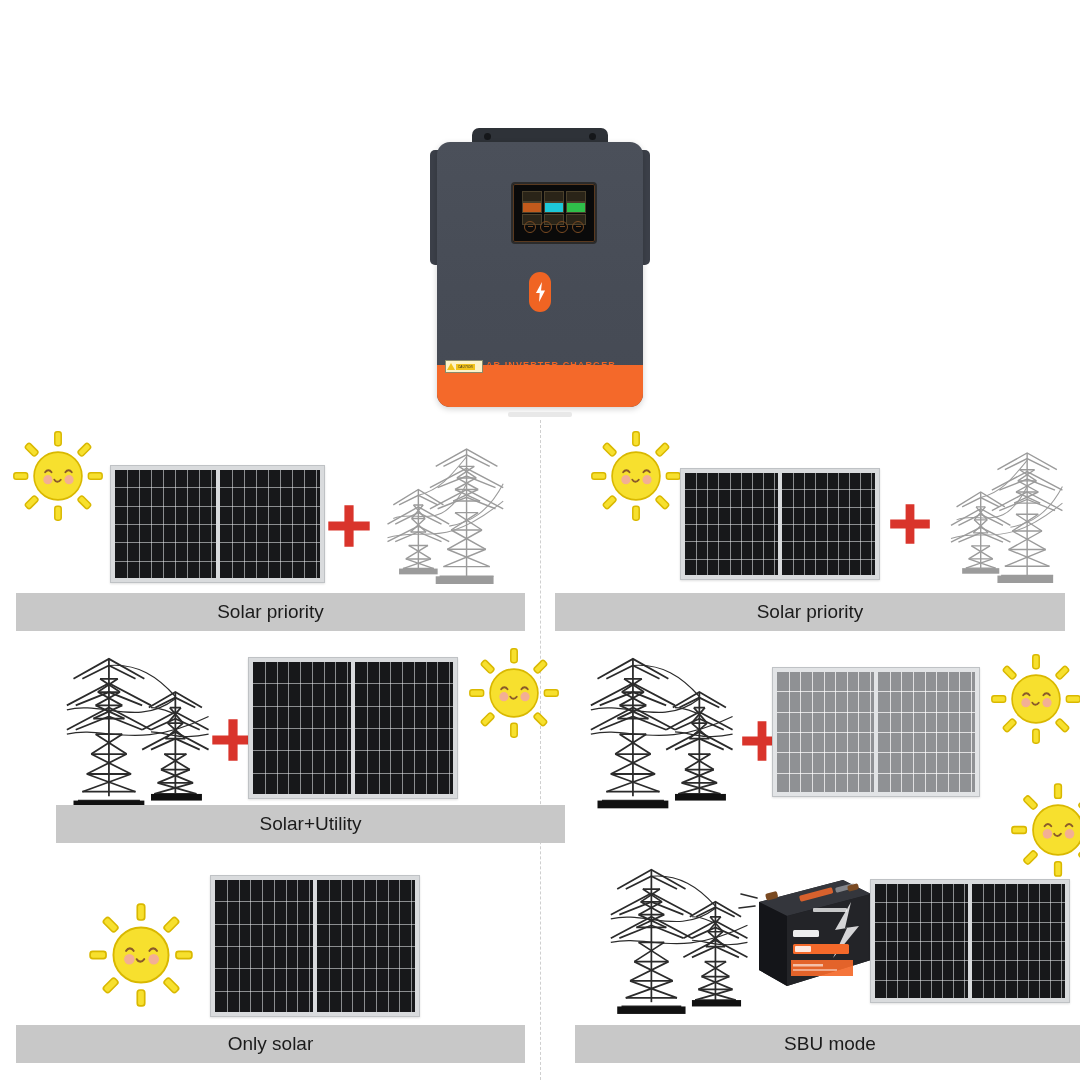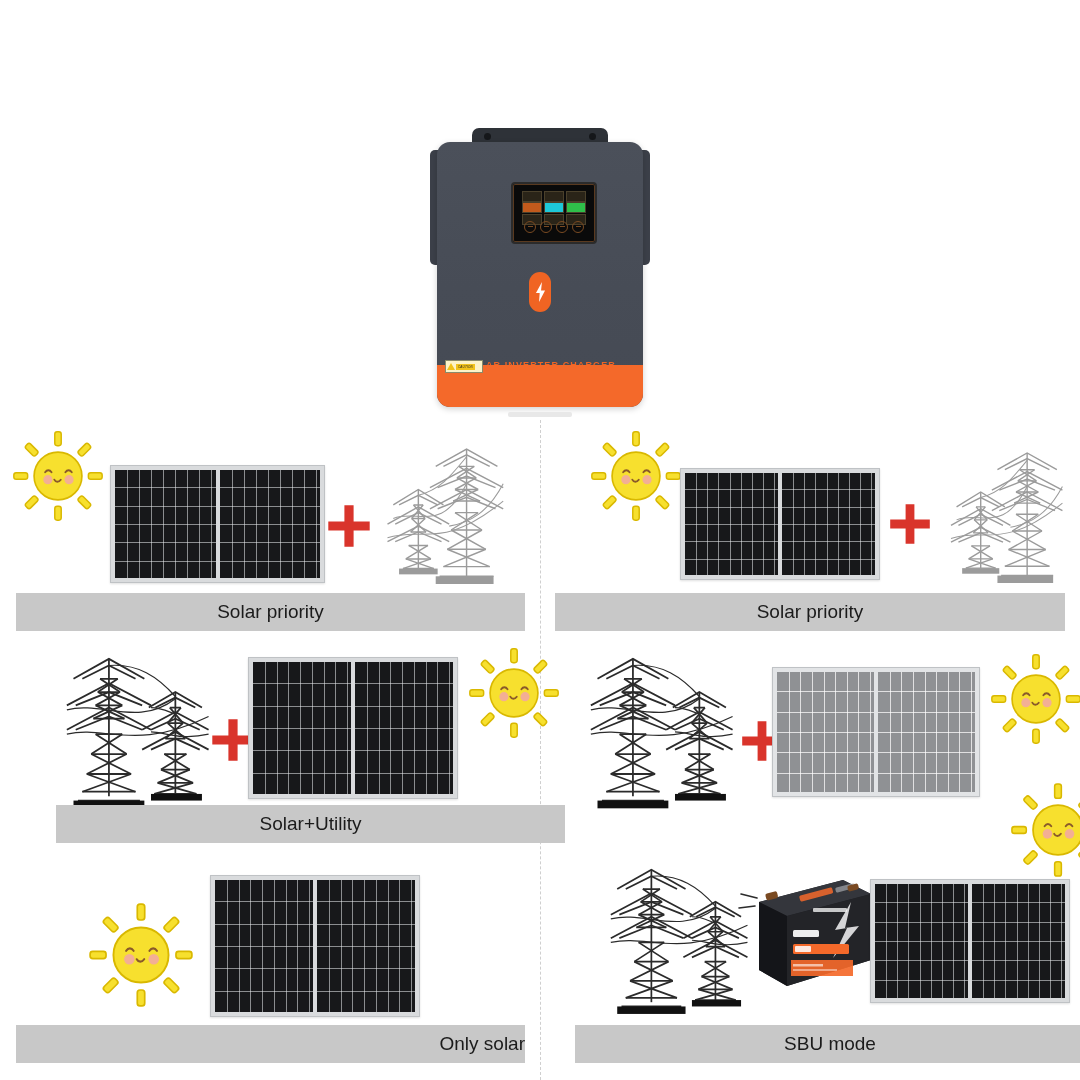--- a/index.html
+++ b/index.html
@@ -642,21 +642,21 @@
           <i class="hline" style="top:16%"></i>
               <i class="hline" style="top:33%"></i>
               <i class="hline" style="top:50%"></i>
           <i class="hline" style="top:67%"></i>
               <i class="hline" style="top:84%"></i>
         </div>
       </div>
         </div>
     </div>
 
-    <div class="label-bar" style="left:16px;top:178px;width:509px;justify-content:flex-end;">
+    <div class="label-bar" style="left:16px;top:178px;width:509px;">
       <span>Only solar</span>
     </div>
   </div>
 
   <div class="cell" style="left:560px;top:847px;width:540px;height:233px;text-align:right;">
     <div class="sun" style="left:450px;top:-65px;width:96px;height:96px;">
       <svg viewBox="0 0 100 100">
         <g fill="#f7e02e" stroke="#d9b800" stroke-width="1.6" stroke-linejoin="round">
           <rect x="46.5" y="2" width="7" height="15" rx="2.5"></rect>
           <rect x="46.5" y="83" width="7" height="15" rx="2.5"></rect>

